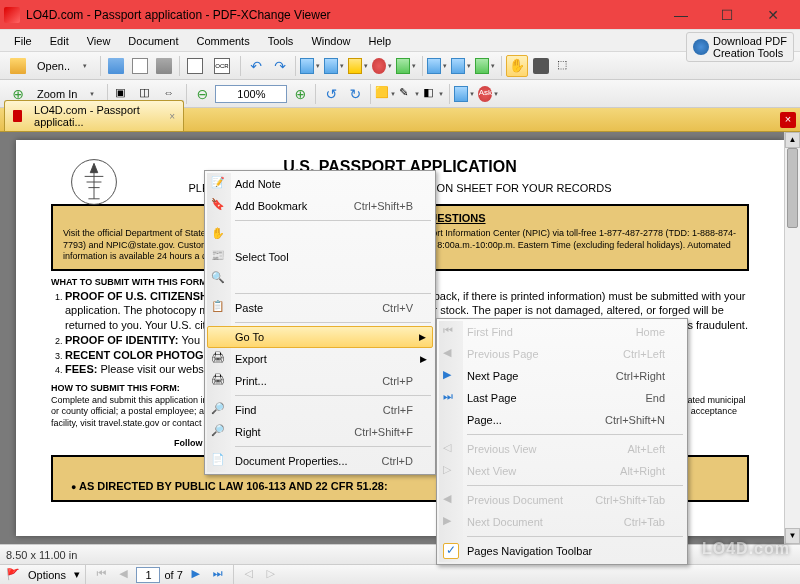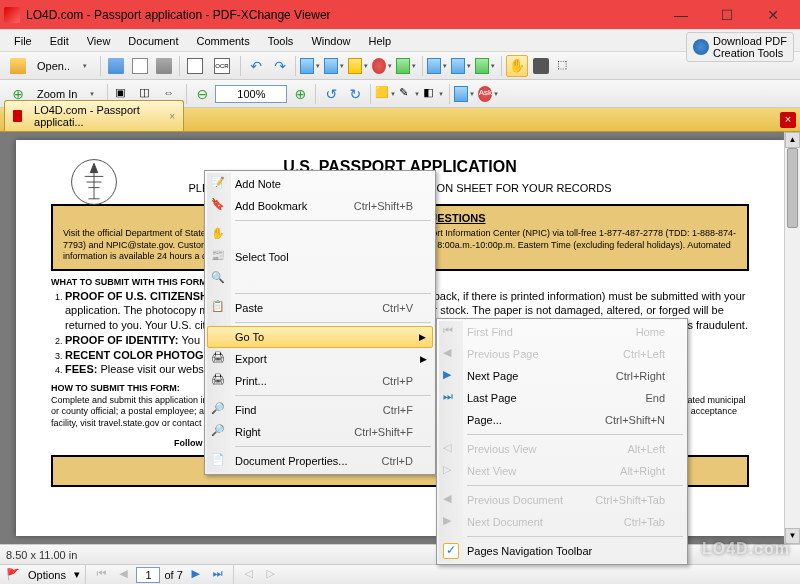--- a/index.html
+++ b/index.html
@@ -270,20 +270,21 @@
       <li><span class="bold">PROOF OF U.S. CITIZENSHIP: </span><span>A clear, legible photocopy of the front (and back, if there is printed information) must be submitted with your application. The photocopy must be on plain white, 8½ x 11", standard paper stock. The paper is not damaged, altered, or forged will be returned to you. Your U.S. citizenship evidence will be sent to U.S. Citizenship and Immigration Services, if we determine that it is fraudulent.</span></li>
       <li><span class="bold">PROOF OF IDENTITY: </span><span>You must present your original identification AND submit a photocopy with your passport application.</span></li>
       <li><span class="bold">RECENT COLOR PHOTOGRAPH: </span><span>Photo must measure 2"x2" in size.</span></li>
       <li><span class="bold">FEES: </span><span>Please visit our website for current fees.</span></li>
     </ol>
     <p class="sect">HOW TO SUBMIT THIS FORM:</p>
     <p>Complete and submit this application in person to an authorized passport acceptance agent: a Judge or clerk of a probate court accepting applications; a designated municipal or county official; a postal employee; an agent at a passport agency (by appointment only); or a U.S. consular official at a U.S. Embassy or Consulate. To find an acceptance facility, visit travel.state.gov or contact the NPIC.</p>
     <p class="sect" style="text-align:center;margin-top:8px;">Follow the instructions on Page 2 for detailed information on the completion and submission of this form.</p>
     <div class="ybox">
       <div class="ytitle">REQUIREMENTS</div>
+      <p style="margin-left:8px;">● <span class="bold">AS DIRECTED BY PUBLIC LAW 106-113 AND 22 CFR 51.28:</span></p>
     </div>
   </div>
 </div>
 <div class="scrollbar">
   <div class="sbtn">▲</div>
   <div class="thumb"></div>
   <div class="sbtn" style="position:absolute;bottom:0;left:0;right:0;">▼</div>
 </div>
 
 <div class="statusbar">

